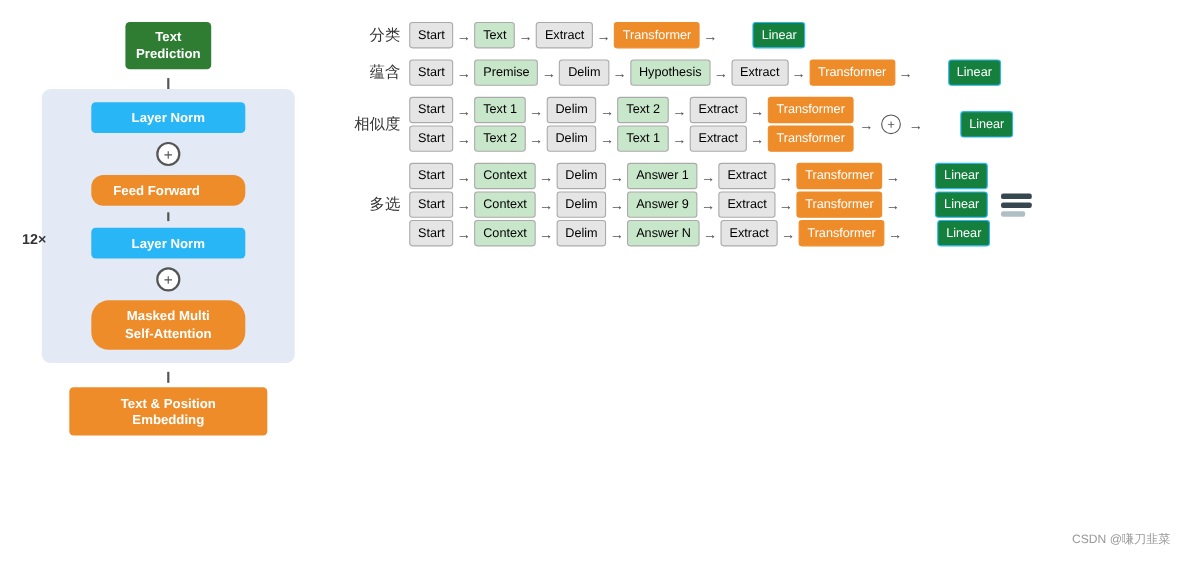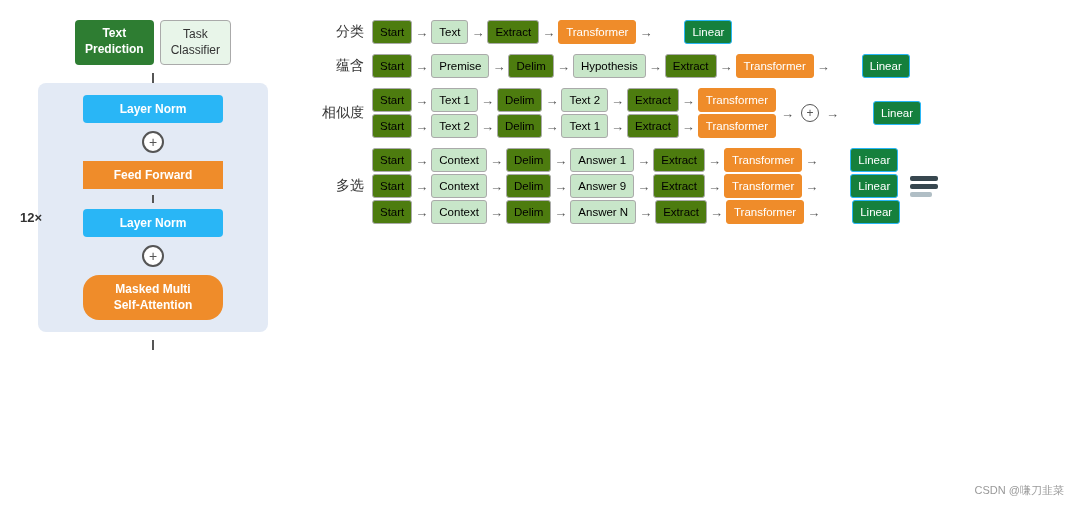--- a/index.html
+++ b/index.html
@@ -83,24 +83,23 @@
       font-size: 12px;
       font-weight: bold;
       text-align: center;
       width: 140px;
     }
 
     .block-feed-forward {
       background: #ef8c2a;
       color: #fff;
       padding: 7px 20px;
-      border-radius: 0;
-      font-size: 12px;
-      font-weight: bold;
-      text-align: center;
+      border-radius: 11px;
+      font-size: 12px;
+      font-weight: bold;
       width: 140px;
     }
 
     .block-masked-attention {
       background: #ef8c2a;
       color: #fff;
       padding: 7px 14px;
       border-radius: 16px;
       font-size: 12px;
       font-weight: bold;
@@ -198,21 +197,21 @@
     }
 
     .seq-box.blue {
       background: #15803d;
       color: #fff;
       border-color: #29b6f6;
       margin-left: 29px;
     }
 
     .seq-box.white {
-      background: #4d7c0f;
+      background: #e5e5e5;
       border-color: #aaa;
     }
 
     .plus-small {
       width: 18px;
       height: 18px;
       border-radius: 50%;
       border: 1.5px solid #555;
       display: flex;
       align-items: center;
@@ -274,22 +273,20 @@
 </head>
 <body>
 
 <div class="main-container">
 
   <div class="left-panel">
 
     <div class="top-boxes">
       <div class="box-text-prediction" style="white-space:pre-line;">Text
 Prediction</div>
-      <div class="box-task-classifier" style="white-space:pre-line;">Task
-Classifier</div>
     </div>
 
     <div style="width:2px;height:10px;background:#555;margin:0 auto 0 auto;position:relative;left:0;"></div>
 
     <div class="transformer-block">
 
       <div class="block-layer-norm">Layer Norm</div>
 
       <div style="display:flex;align-items:center;width:100%;justify-content:center;gap:4px;margin:2px 0;">
         <div class="plus-circle">+</div>
@@ -306,20 +303,21 @@
         <div class="plus-circle">+</div>
       </div>
 
       <div class="block-masked-attention">Masked Multi<br>Self-Attention</div>
     </div>
 
     <span class="label-12x">12×</span>
 
     <div style="width:2px;height:10px;background:#555;margin:0 auto;"></div>
 
+    <div class="embedding-box">Text &amp; Position Embedding</div>
   </div>
 
   <div class="right-panel">
 
     <div class="task-row" style="margin-top:10px;margin-bottom:10px;">
       <span class="task-label">分类</span>
       <div class="sequence-chain">
         <div class="seq-box white">Start</div>
         <span class="arrow-right">→</span>
         <div class="seq-box green">Text</div>

